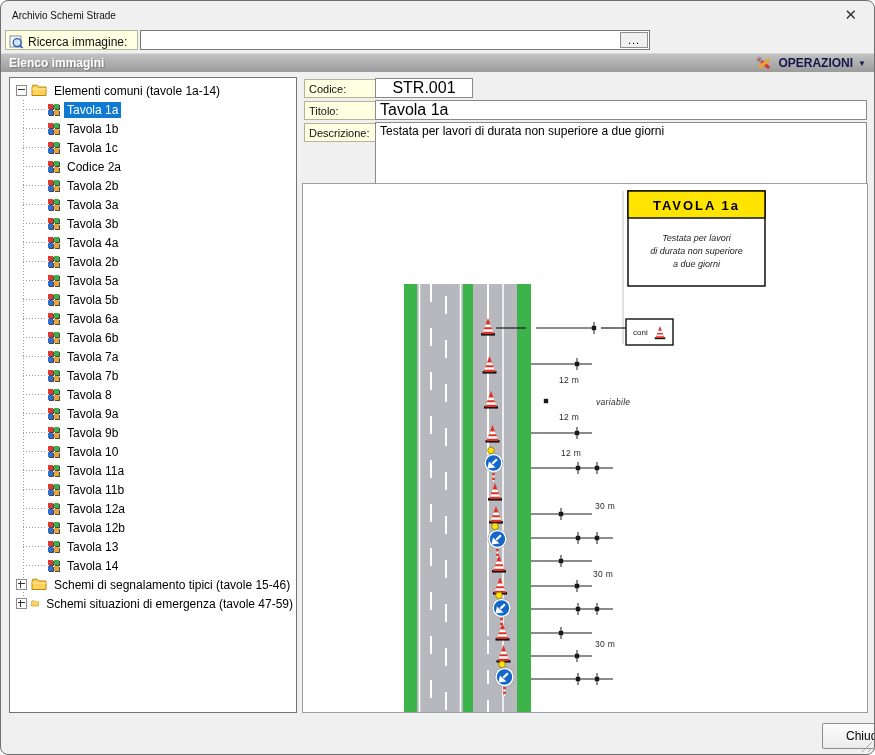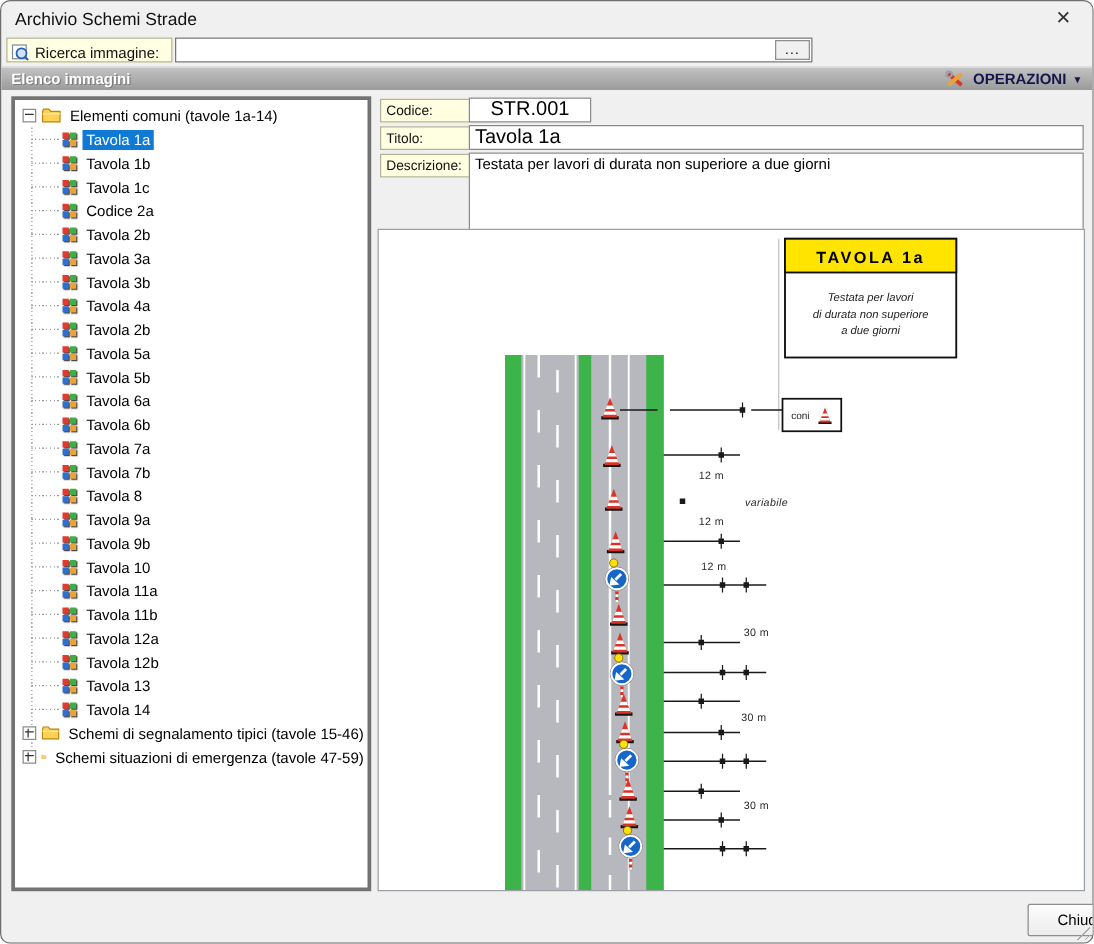--- a/index.html
+++ b/index.html
@@ -1,39 +1,39 @@
 <!DOCTYPE html>
 <html><head>
 <meta charset="utf-8">
 <style>
   html,body{margin:0;padding:0;background:#ffffff;font-family:"Liberation Sans",sans-serif;}
   .window{position:relative;width:875px;height:755px;background:#f0f0f0;border:1px solid #6f6f6f;
           border-radius:8px;box-sizing:border-box;overflow:hidden;}
   
   .titlebar{position:absolute;left:0;top:0;width:100%;height:28px;display:flex;align-items:center;}
-  .titlebar .title{font-size:14px;color:#111;padding-left:11px;}
+  .titlebar .title{font-size:10px;color:#111;padding-left:11px;}
   .close-btn{position:absolute;right:13px;top:5px;font-size:15px;color:#333;line-height:18px;padding:0 4px;cursor:default;}
   
   .search-label{position:absolute;left:4px;top:29px;width:133px;height:20px;background:#ffffe1;
       border:1px solid #b3b39a;box-sizing:border-box;display:flex;align-items:flex-end;gap:4px;
       padding-left:3px;font-size:12px;color:#111;}
   .search-input{position:absolute;left:139px;top:29px;width:510px;height:20px;box-sizing:border-box;
       border:1px solid #777;background:#fff;font-size:12px;font-family:inherit;padding:0 32px 0 4px;}
   .browse-btn{position:absolute;left:619px;top:31px;width:28px;height:16px;background:#f0f0f0;
       border:1px solid #8e8e8e;font-size:11px;line-height:10px;text-align:center;padding:0;letter-spacing:1px;}
   
   .section-bar{position:absolute;left:0;top:52px;width:100%;height:19px;box-sizing:border-box;
       background:linear-gradient(#c2c2c2,#9b9b9b);border-top:1px solid #d8d8d8;
       display:flex;align-items:center;padding:0 8px 0 8px;}
   .section-bar .sec-title{flex:1;color:#fff;font-weight:700;font-size:12px;text-shadow:1px 1px 0 #7e7e7e;}
   .operations{display:flex;align-items:center;gap:5px;color:#15154d;font-weight:700;font-size:12px;}
   .operations .arrow{font-size:8px;}
   
   .tree-panel{position:absolute;left:8px;top:76px;width:288px;height:636px;background:#fff;
-      border:3px solid #737373;box-sizing:border-box;font-size:12px;overflow:hidden;padding-top:3px;}
+      border:1px solid #737373;box-sizing:border-box;font-size:12px;overflow:hidden;padding-top:3px;}
   .tree-vline{position:absolute;left:13px;top:22px;width:1px;height:503px;
       background-image:repeating-linear-gradient(to bottom,#9a9a9a 0 1px,transparent 1px 3px);}
   .trow{height:19px;display:flex;align-items:center;gap:5px;white-space:nowrap;position:relative;}
   .trow .lbl{padding:1px 3px;color:#000;}
   .trow.sel .lbl{background:#0f7ad3;color:#fff;}
   .root-row,.group-row{padding-left:6px;gap:4px;position:relative;z-index:1;}
   .tree-children{margin-left:38px;}
   .trow.child::before{content:'';position:absolute;left:-25px;top:9px;width:23px;height:1px;
       background-image:repeating-linear-gradient(to right,#9a9a9a 0 1px,transparent 1px 3px);}
   .expander{width:9px;height:9px;border:1px solid #8c8c8c;background:#fff;position:relative;flex:none;}

